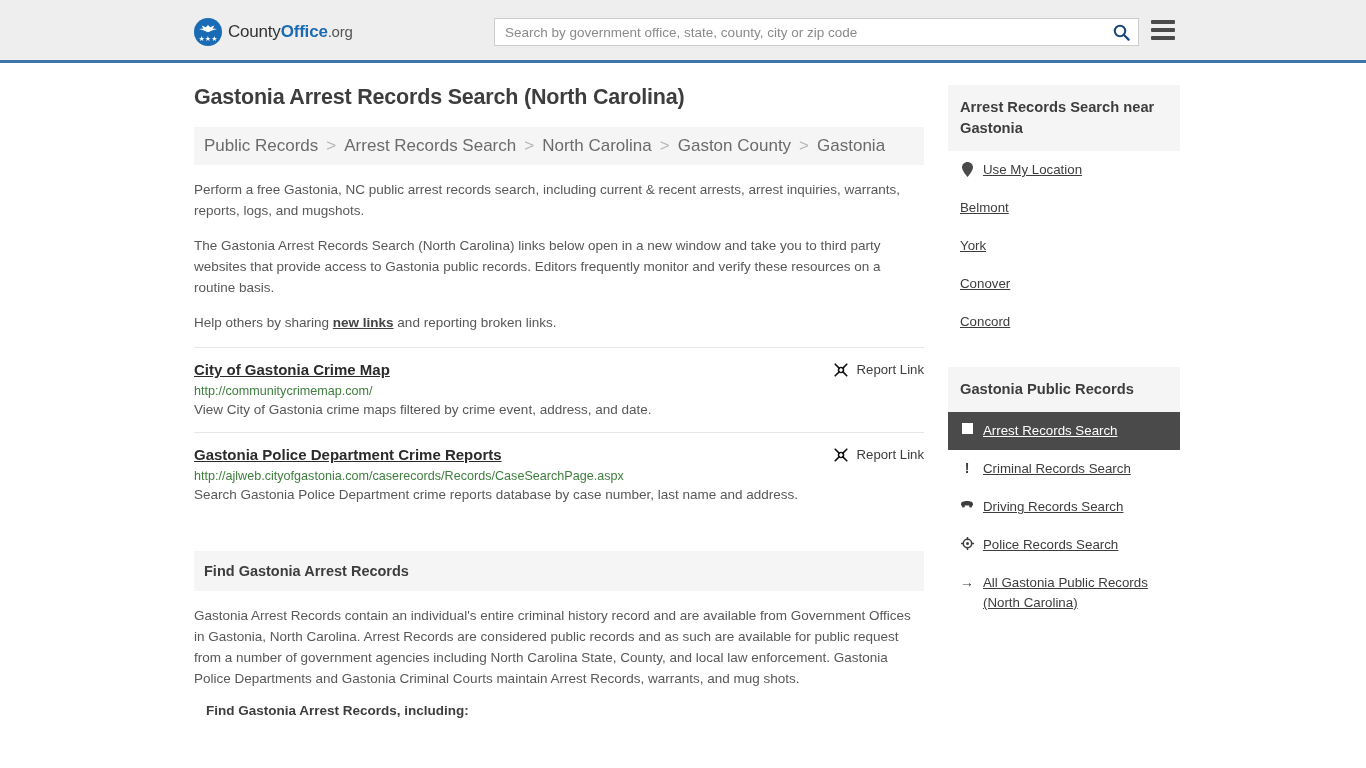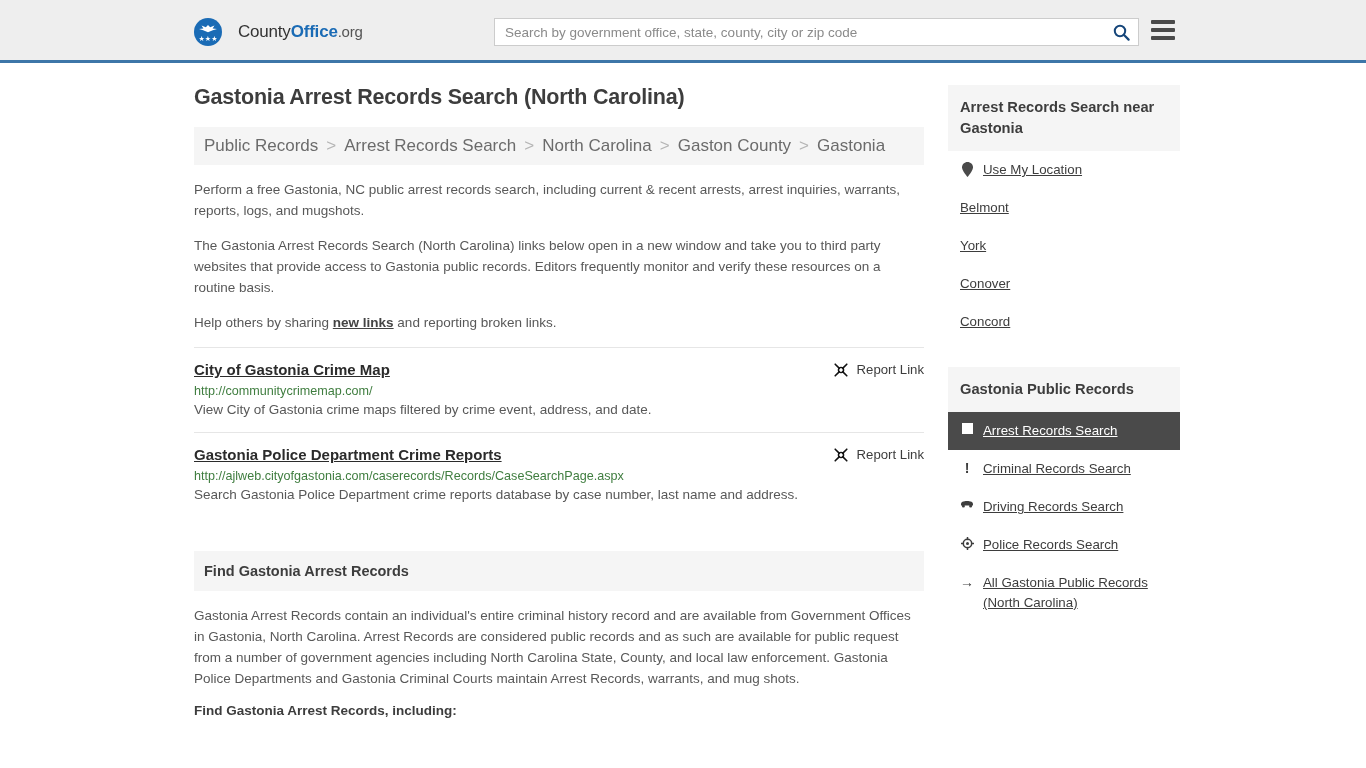--- a/index.html
+++ b/index.html
@@ -20,21 +20,21 @@
     display: flex;
     align-items: center;
     position: relative;
   }
   .brand {
     position: absolute;
     left: 194px;
     top: 18px;
     display: flex;
     align-items: center;
-    gap: 16px;
+    gap: 6px;
     text-decoration: none;
   }
   .brand-logo {
     width: 28px; height: 28px;
     border-radius: 50%;
     background: #1a6bb5;
     position: relative;
     flex: none;
     overflow: hidden;
   }
@@ -205,21 +205,21 @@
     padding: 12px 10px;
     font-size: 14.5px;
     font-weight: bold;
     color: #3d3d3d;
     margin: 34px 0 14px 0;
   }
   .sub-head {
     font-size: 13.5px;
     font-weight: bold;
     color: #3d3d3d;
-    margin: 0 0 8px 0;
+    margin: 0 0 8px 12px;
   }
   ul.bullets {
     margin: 0; padding-left: 24px;
   }
   ul.bullets li {
     font-size: 13.5px;
     line-height: 22px;
     color: #585858;
   }
 

